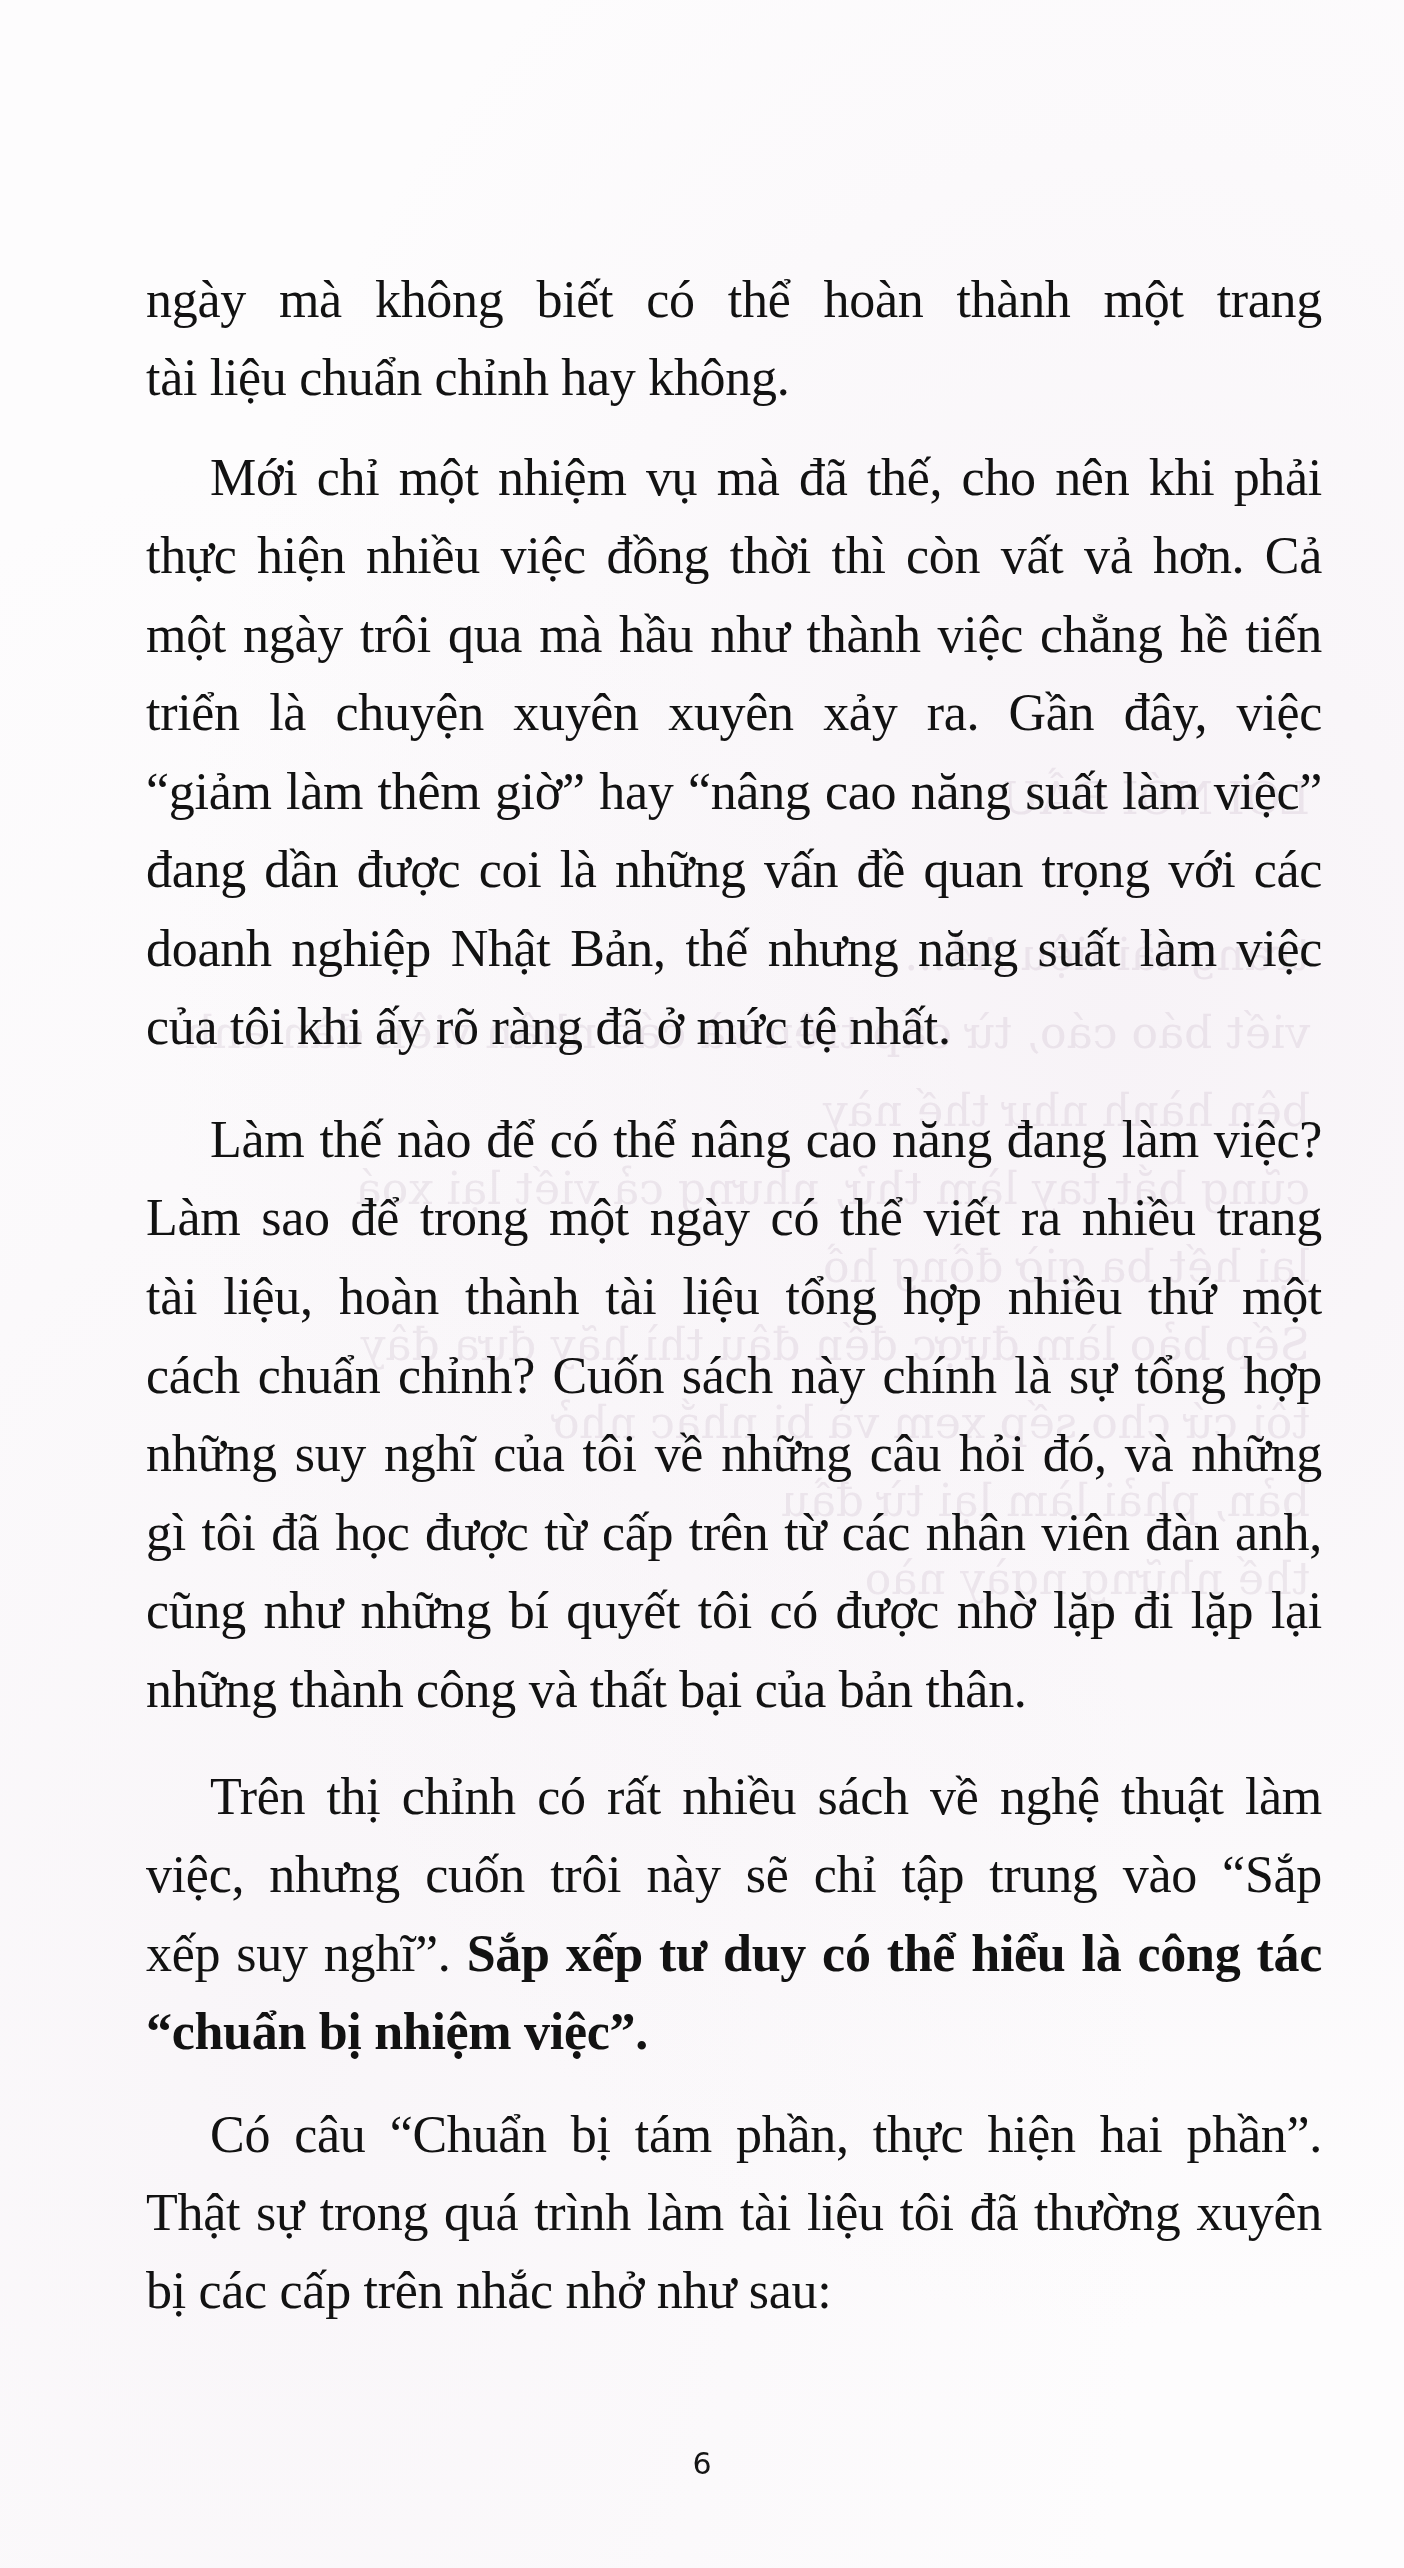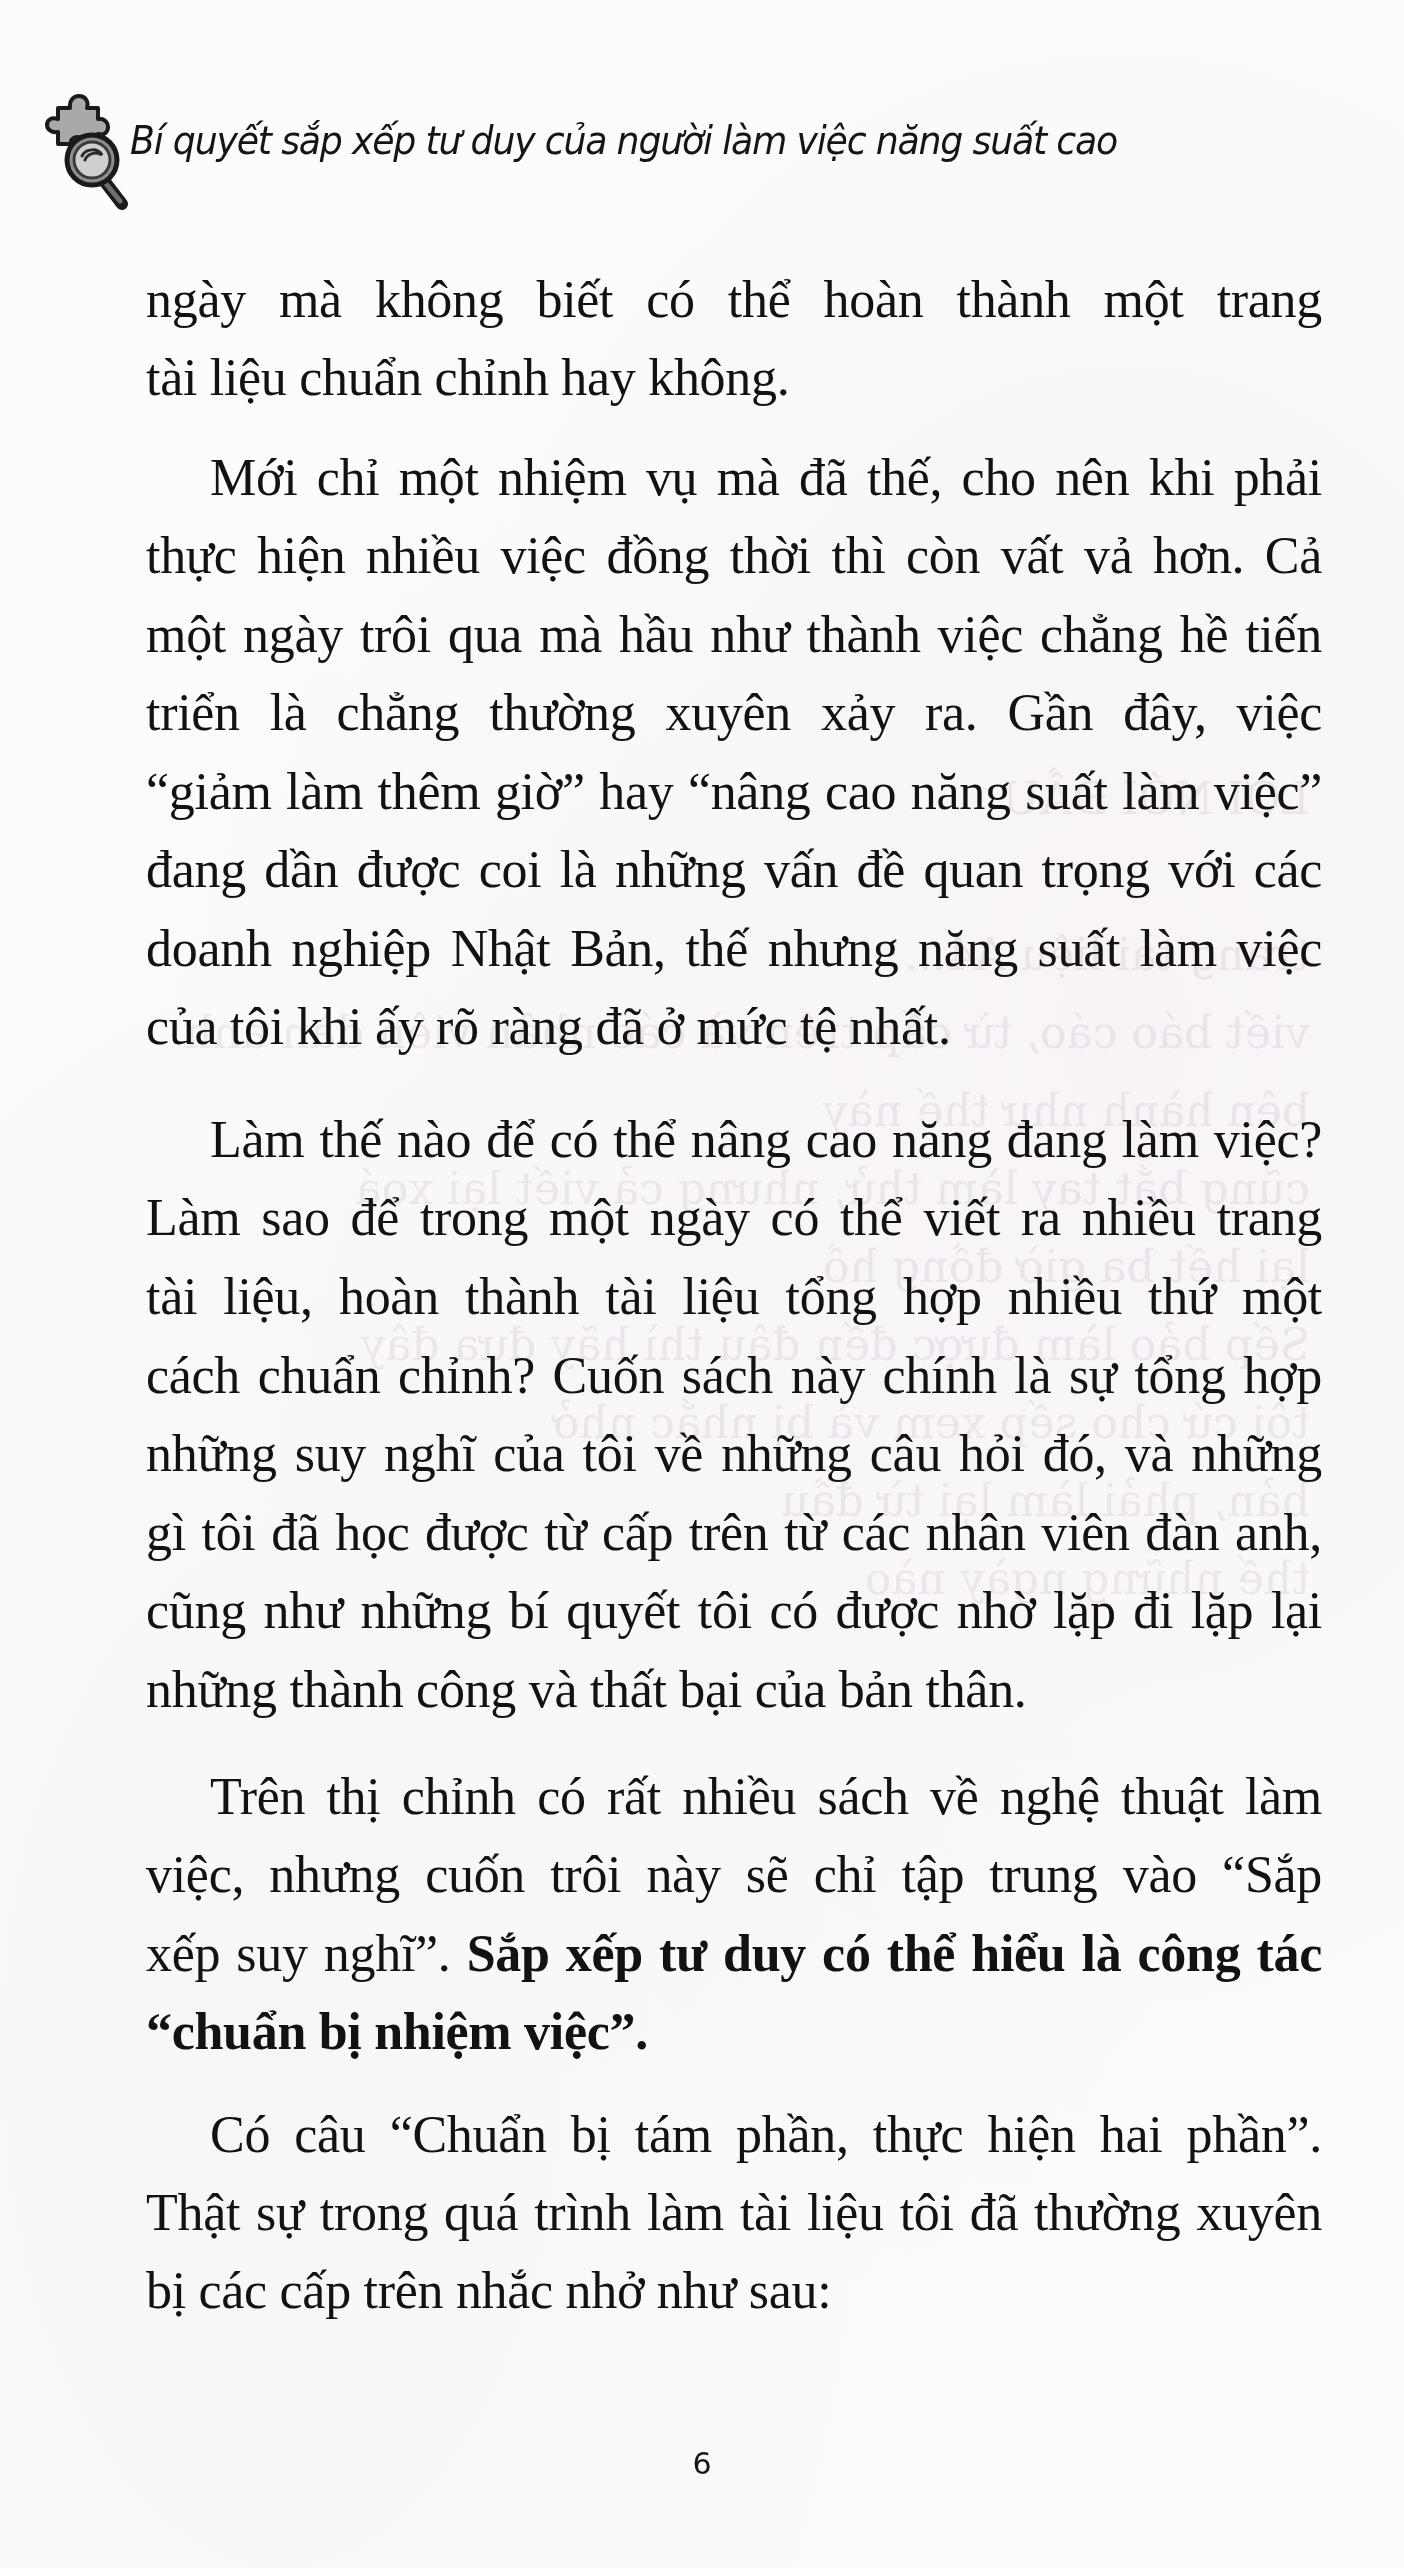--- a/index.html
+++ b/index.html
@@ -120,46 +120,30 @@
 trang tài liệu A4...
 viết báo cáo, từ cấp trên và các nhân viên đàn anh
 bên hành như thế này
 cũng bắt tay làm thử, nhưng cả viết lại xoá
 lại hết ba giờ đồng hồ
 Sếp bảo làm được đến đâu thì hãy đưa đây
 tôi cứ cho sếp xem và bị nhắc nhở
 bản, phải làm lại từ đầu
 thế những ngày nào</div>
 
-  <div class="header">
-    <span class="header-icon">
-      <svg width="110" height="120" viewBox="0 0 110 120">
-
-        <path d="M22 16 L34 16 C33 8 38 4 43 4 C49 4 53 9 51 16 L62 16 L62 27 C69 26 72 31 72 35 C72 40 68 44 62 42 L62 52 L48 52 C48 47 45 45 41 45 C37 45 34 48 35 52 L22 52 L22 40 C15 41 11 37 11 33 C11 28 15 25 22 27 Z" fill="#a9a9a9" stroke="#1a1a1a" stroke-width="4" stroke-linejoin="round"></path>
-
-        <line x1="66" y1="86" x2="86" y2="112" stroke="#1a1a1a" stroke-width="12" stroke-linecap="round"></line>
-        <line x1="67" y1="88" x2="84" y2="109" stroke="#6f6f6f" stroke-width="5" stroke-linecap="round"></line>
-
-        <circle cx="56" cy="68" r="25" fill="#8e8e8e" stroke="#1a1a1a" stroke-width="5"></circle>
-        <circle cx="56" cy="68" r="18" fill="#cfcfcf" stroke="#3a3a3a" stroke-width="3"></circle>
-        <path d="M46 64 C50 56 62 56 66 63 C62 60 52 60 49 68" fill="none" stroke="#2a2a2a" stroke-width="3" stroke-linecap="round"></path>
-      </svg>
-    </span>
-    <span class="header-title">Bí quyết sắp xếp tư duy của người làm việc năng suất cao</span>
-  </div>
 
   <div class="body-text">
 
     <div class="line" style="top:261px">ngày mà không biết có thể hoàn thành một trang</div>
     <div class="line last" style="top:339px">tài liệu chuẩn chỉnh hay không.</div>
 
     <div class="line indent" style="top:439px">Mới chỉ một nhiệm vụ mà đã thế, cho nên khi phải</div>
     <div class="line" style="top:517px">thực hiện nhiều việc đồng thời thì còn vất vả hơn. Cả</div>
     <div class="line" style="top:596px">một ngày trôi qua mà hầu như thành việc chẳng hề tiến</div>
-    <div class="line" style="top:674px">triển là chẳng thường xuyên xảy ra. Gần đây, việc</div>
+    <div class="line" style="top:674px">triển là chuyện xuyên xuyên xảy ra. Gần đây, việc</div>
     <div class="line" style="top:753px">“giảm làm thêm giờ” hay “nâng cao năng suất làm việc”</div>
     <div class="line" style="top:831px">đang dần được coi là những vấn đề quan trọng với các</div>
     <div class="line" style="top:910px">doanh nghiệp Nhật Bản, thế nhưng năng suất làm việc</div>
     <div class="line last" style="top:988px">của tôi khi ấy rõ ràng đã ở mức tệ nhất.</div>
 
     <div class="line indent" style="top:1101px">Làm thế nào để có thể nâng cao năng đang làm việc?</div>
     <div class="line" style="top:1179px">Làm sao để trong một ngày có thể viết ra nhiều trang</div>
     <div class="line" style="top:1258px">tài liệu, hoàn thành tài liệu tổng hợp nhiều thứ một</div>
     <div class="line" style="top:1337px">cách chuẩn chỉnh? Cuốn sách này chính là sự tổng hợp</div>
     <div class="line" style="top:1415px">những suy nghĩ của tôi về những câu hỏi đó, và những</div>

